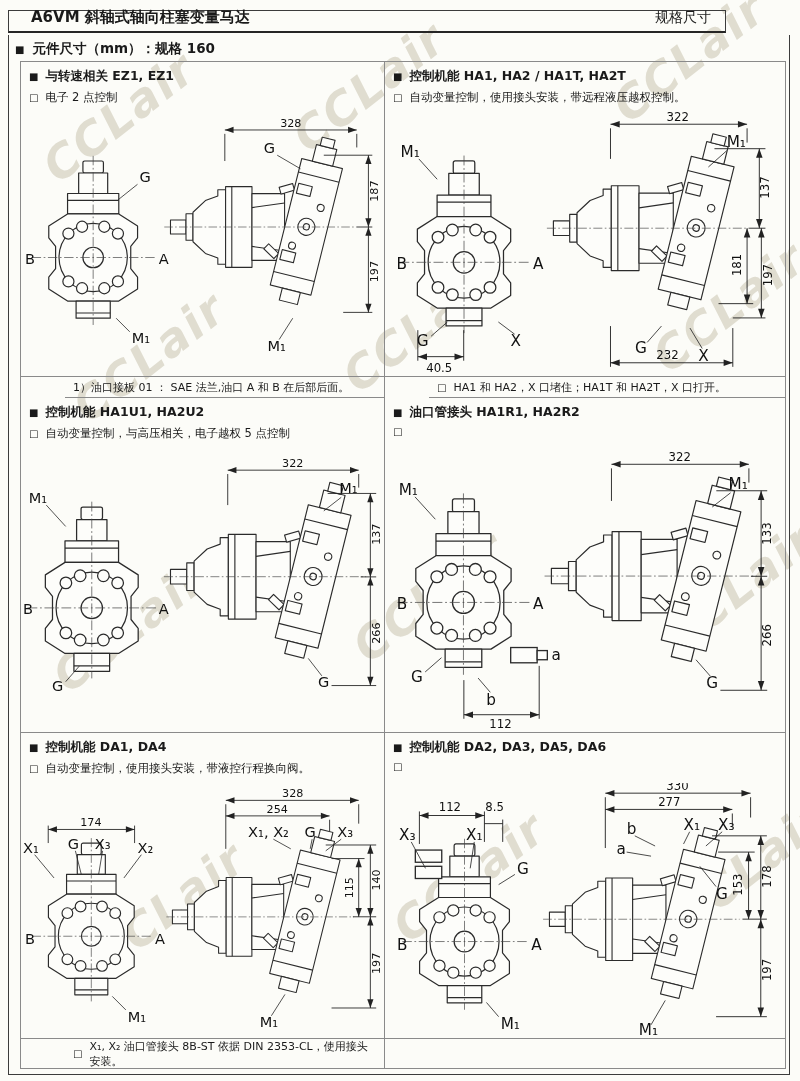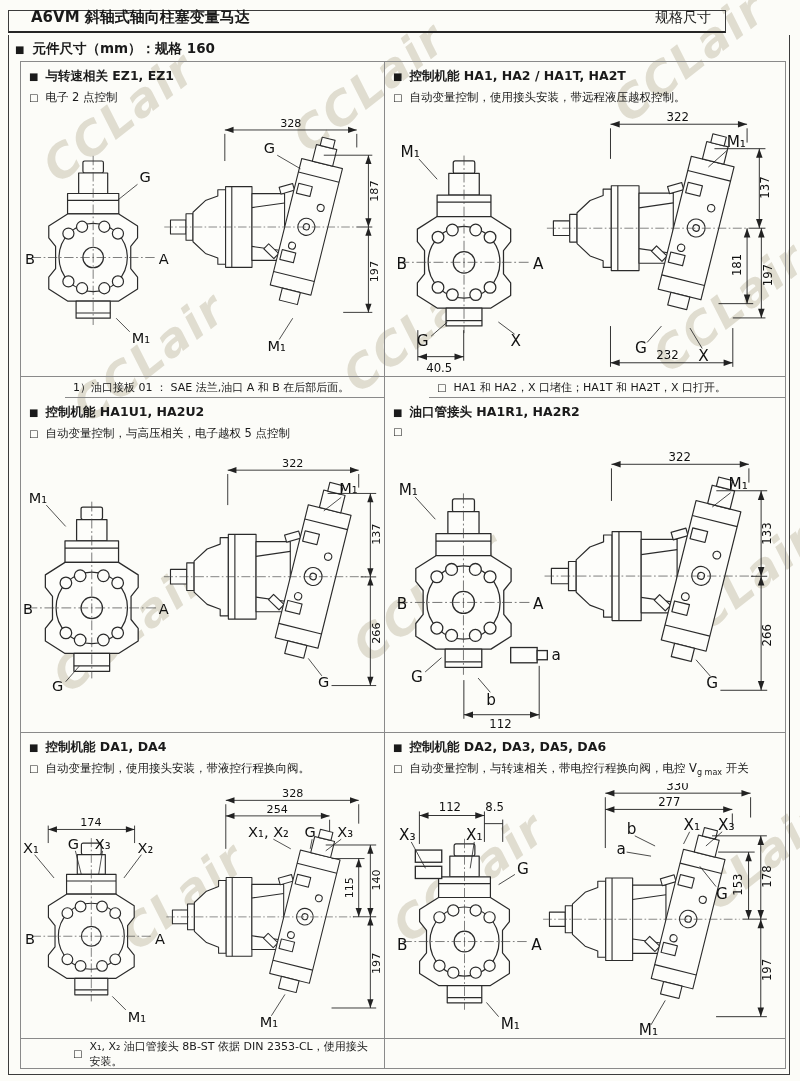--- a/index.html
+++ b/index.html
@@ -449,21 +449,20 @@
         </div>
       </div>
 
       <div class="cell bb">
         <div class="q-h">
           <span class="blt">■</span>
           <span>控制机能 DA2, DA3, DA5, DA6</span>
         </div>
         <div class="q-d">
           <span class="blt-o">□</span>
-          <span><span>自动变量控制，与转速相关，带电控行程换向阀，电控 V</span><sub>g max</sub><span> 开关</span></span>
         </div>
         <div class="q-draw">
           <svg viewBox="0 0 370 250" preserveAspectRatio="xMidYMid meet">
             <g transform="translate(12,60) scale(0.85)">
                 <use href="#fv"></use>
               </g>
             <g fill="#fdfdfa" stroke="#2b2b2b" stroke-width="1.3">
               <rect x="18" y="66" width="26" height="12"></rect>
               <rect x="18" y="82" width="26" height="12"></rect>
             </g>

